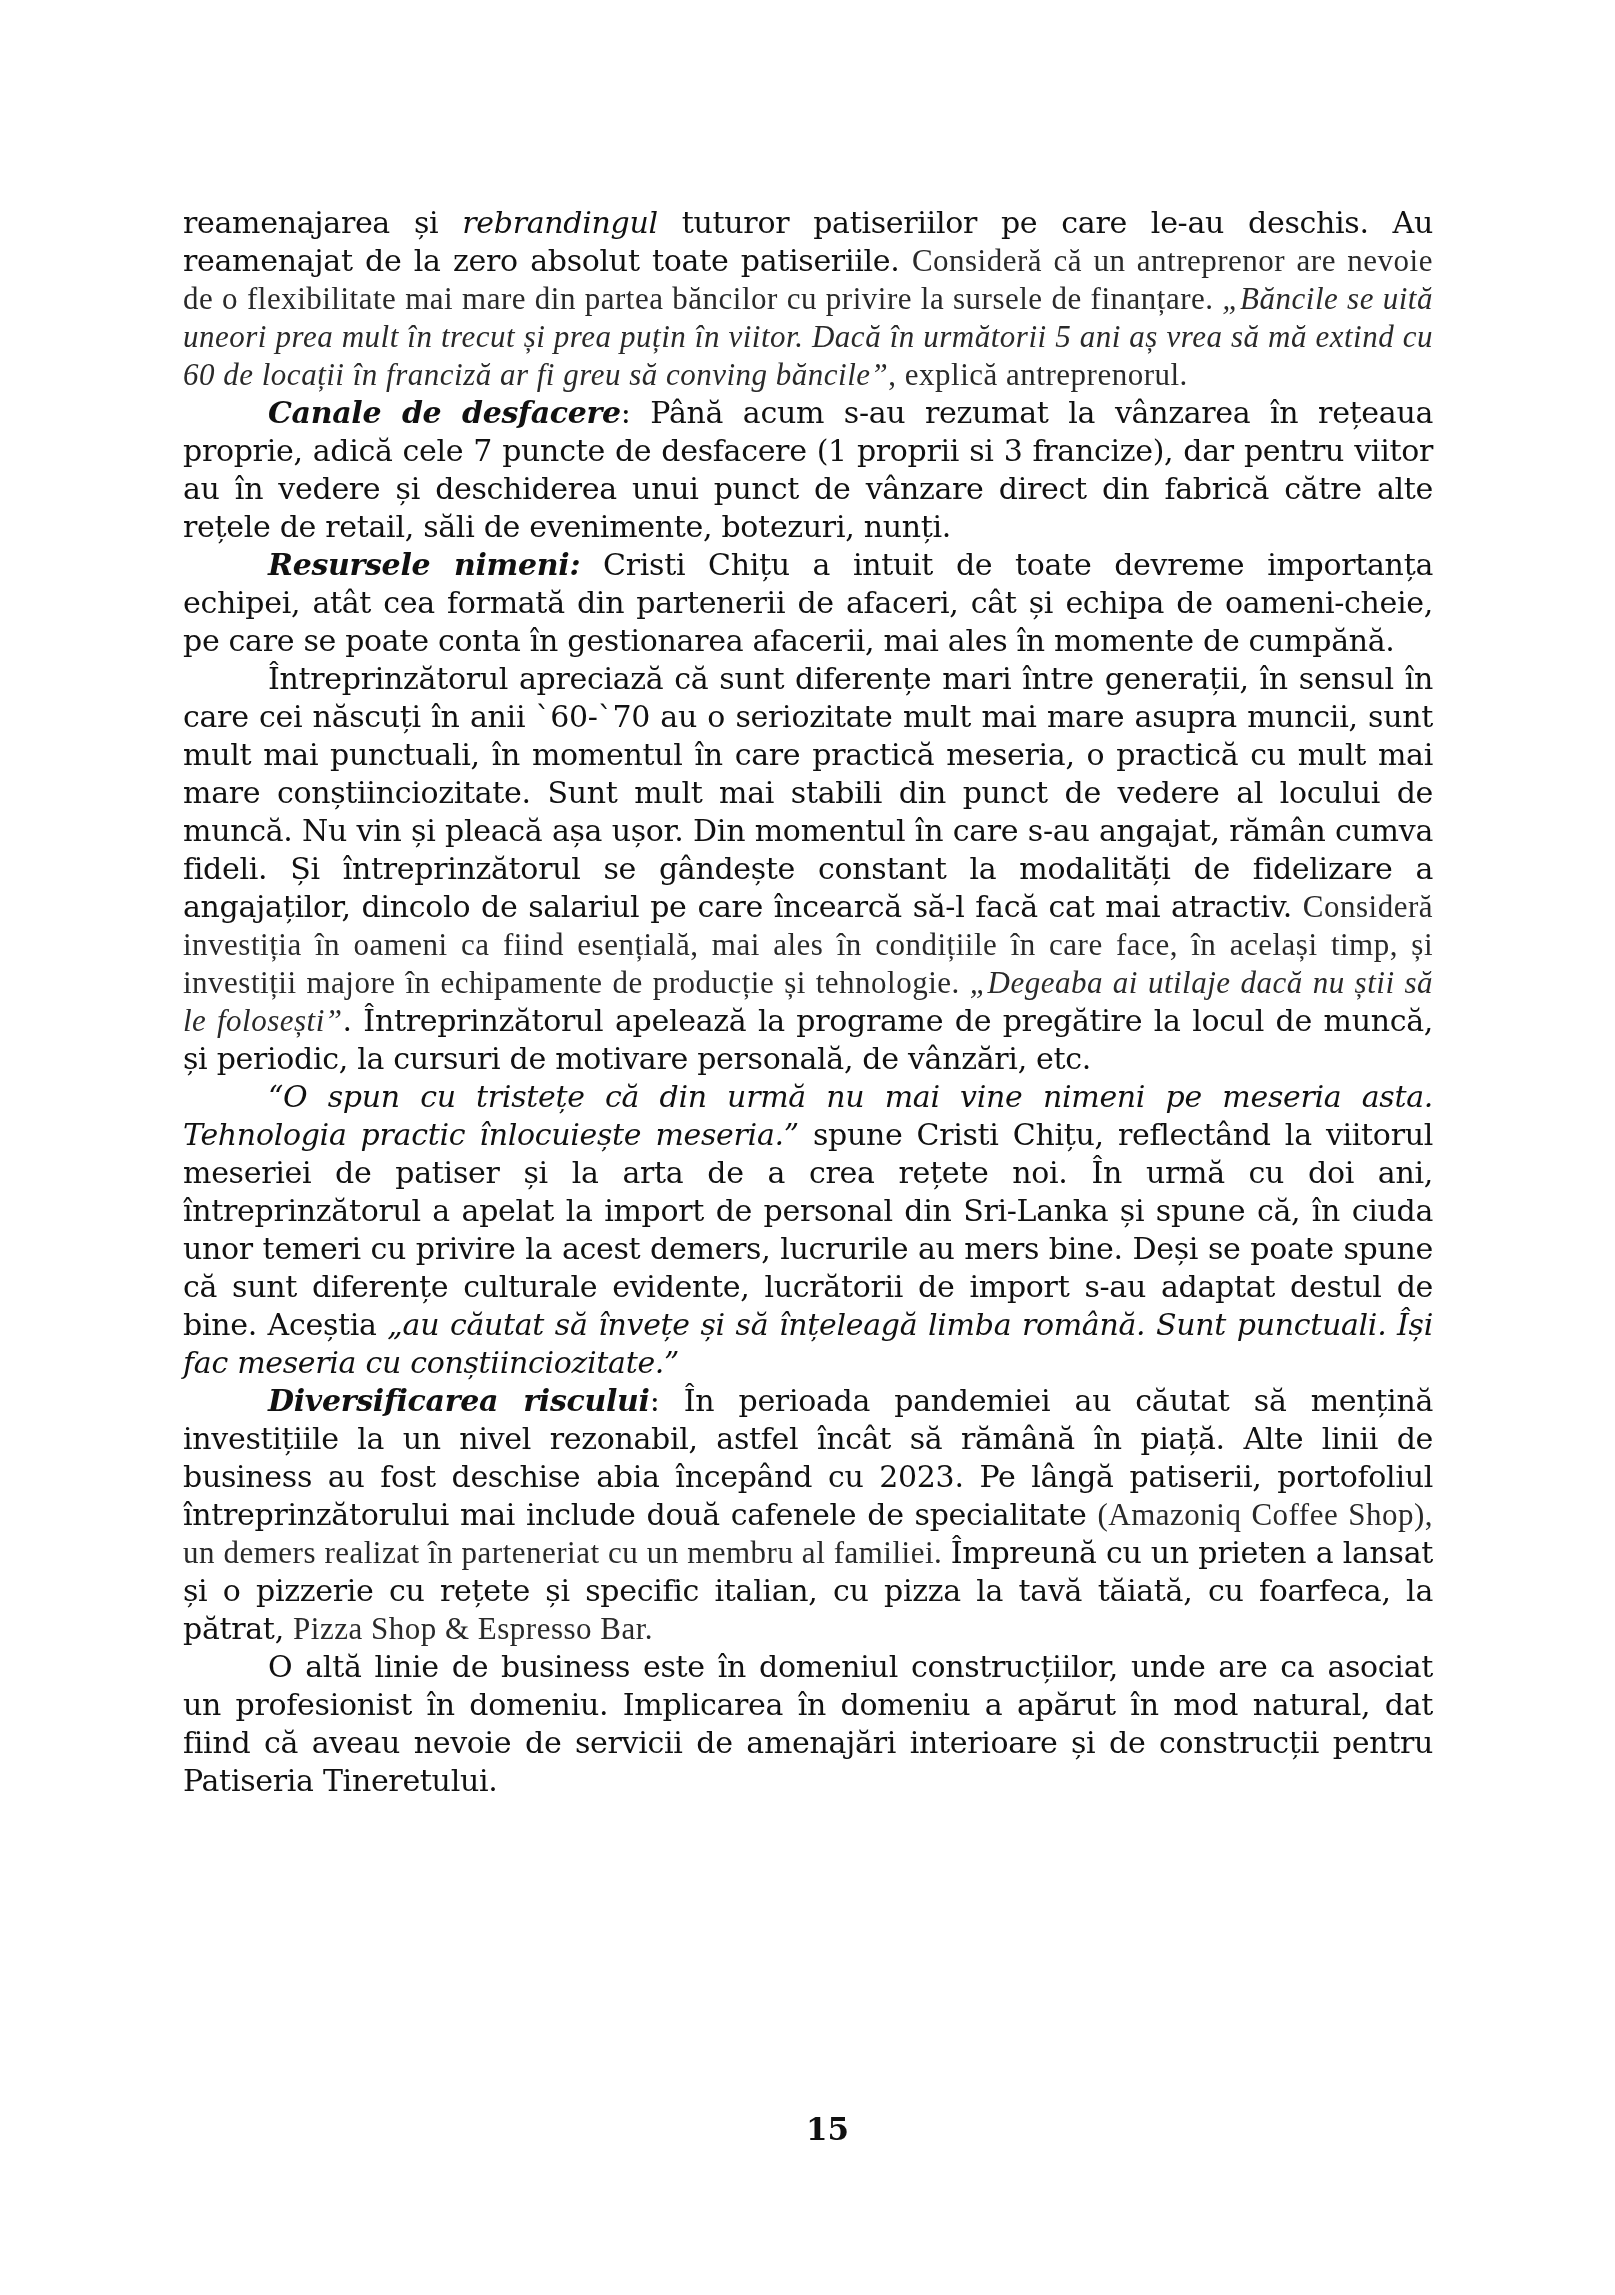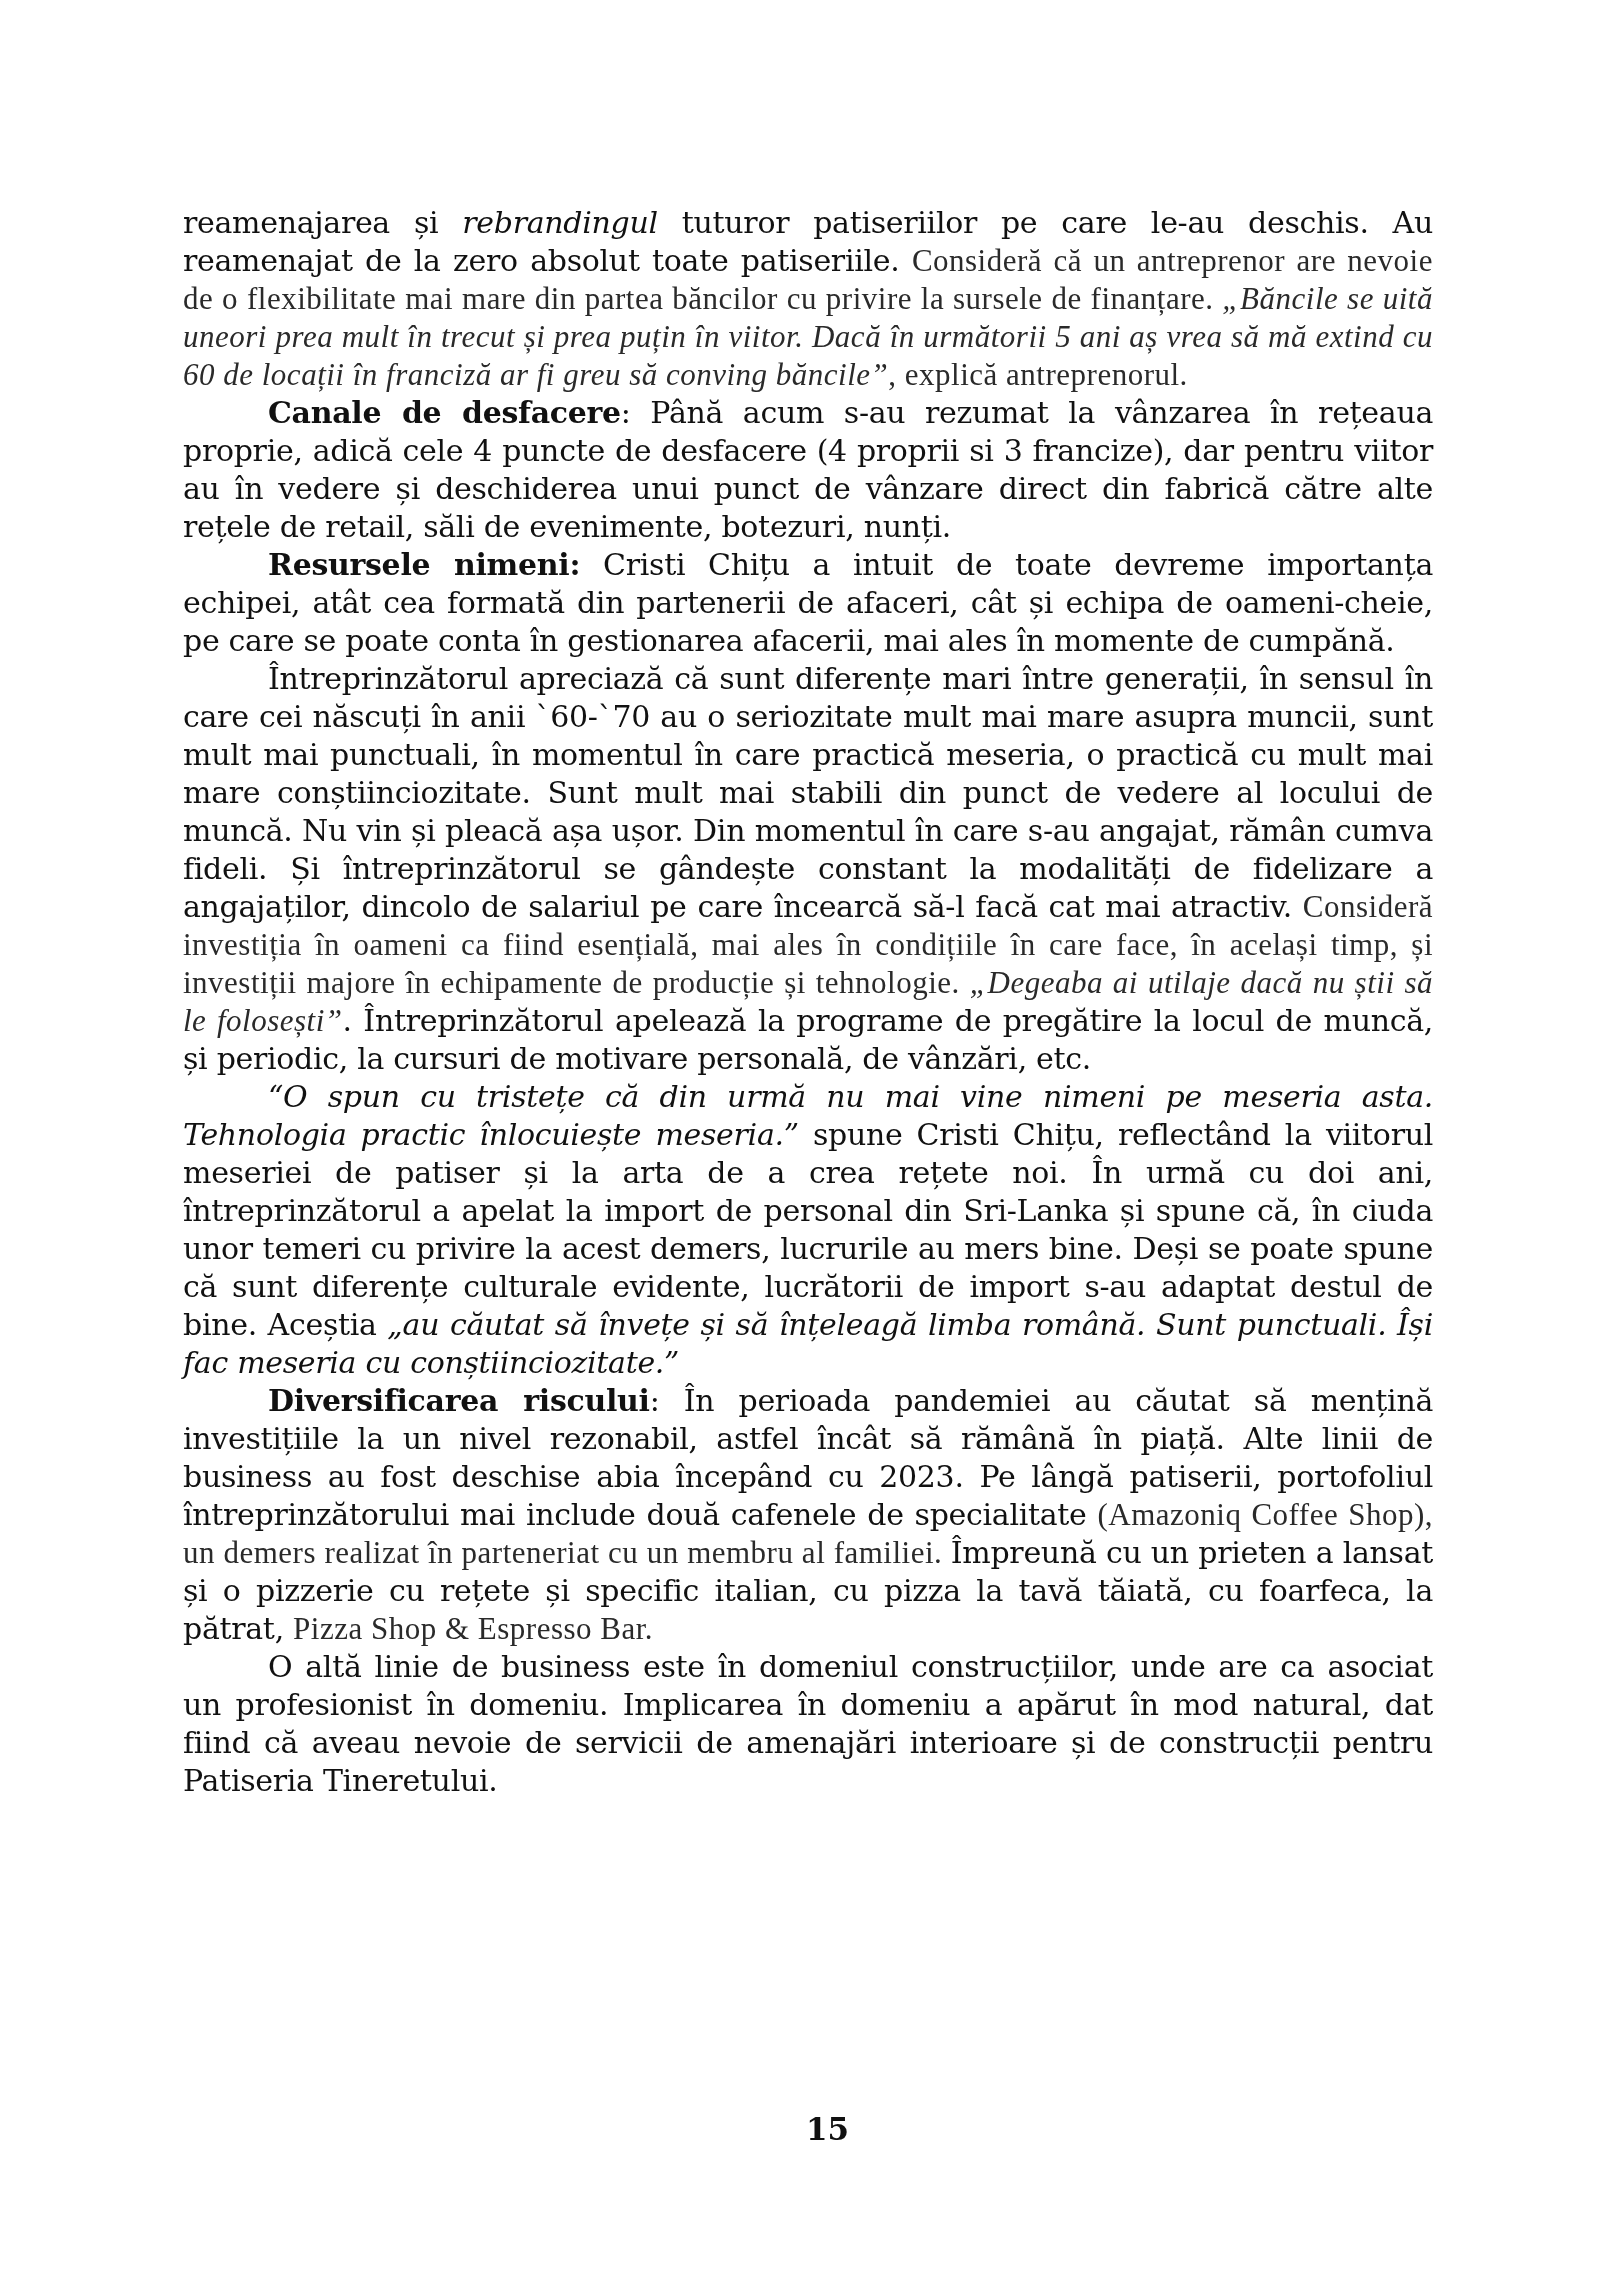--- a/index.html
+++ b/index.html
@@ -11,21 +11,21 @@
     width: 1250px;
     font-family: "DejaVu Serif", "Liberation Serif", serif;
     font-size: 30px;
     line-height: 38px;
     color: #111111;
     letter-spacing: -0.3px;
   }
   .para { margin: 0; text-align: justify; text-indent: 0; }
   .para.indent { text-indent: 85px; }
   .i { font-style: italic; }
-  .bi { font-weight: bold; }
+  .bi { font-weight: bold; font-style: italic; }
   .light { color: #2a2a2a; font-family: "Liberation Serif", "DejaVu Serif", serif; font-size: 31px; letter-spacing: 0.5px; }
   .light.i { font-style: italic; }
   .page-number {
     position: absolute;
     left: 0; width: 1615px;
     top: 2111px;
     text-align: center;
     font-family: "DejaVu Serif", serif;
     font-weight: bold;
     font-size: 31px;
@@ -36,21 +36,21 @@
 </head>
 <body>
 
 <div class="page">
 
   <p class="para">
     <span>reamenajarea și </span><span class="i">rebrandingul</span><span> tuturor patiseriilor pe care le-au deschis. Au reamenajat de la zero absolut toate patiseriile. </span><span class="light">Consideră că un antreprenor are nevoie de o flexibilitate mai mare din partea băncilor cu privire la sursele de finanțare. </span><span class="light i">„Băncile se uită uneori prea mult în trecut și prea puțin în viitor. Dacă în următorii 5 ani aș vrea să mă extind cu 60 de locații în franciză ar fi greu să conving băncile”</span><span class="light">, explică antreprenorul.</span>
   </p>
 
   <p class="para indent">
-    <span class="bi">Canale de desfacere</span><span>: Până acum s-au rezumat la vânzarea în rețeaua proprie, adică cele 4 puncte de desfacere (4 proprii si 3 francize), dar pentru viitor au în vedere și deschiderea unui punct de vânzare direct din fabrică către alte rețele de retail, săli de evenimente, botezuri, nunți.</span>
+    <span class="bi">Canale de desfacere</span><span>: Până acum s-au rezumat la vânzarea în rețeaua proprie, adică cele 7 puncte de desfacere (1 proprii si 3 francize), dar pentru viitor au în vedere și deschiderea unui punct de vânzare direct din fabrică către alte rețele de retail, săli de evenimente, botezuri, nunți.</span>
   </p>
 
   <p class="para indent">
     <span class="bi">Resursele nimeni:</span><span> Cristi Chițu a intuit de toate devreme importanța echipei, atât cea formată din partenerii de afaceri, cât și echipa de oameni-cheie, pe care se poate conta în gestionarea afacerii, mai ales în momente de cumpănă.</span>
   </p>
 
   <p class="para indent">
     <span>Întreprinzătorul apreciază că sunt diferențe mari între generații, în sensul în care cei născuți în anii `60-`70 au o seriozitate mult mai mare asupra muncii, sunt mult mai punctuali, în momentul în care practică meseria, o practică cu mult mai mare conștiinciozitate. Sunt mult mai stabili din punct de vedere al locului de muncă. Nu vin și pleacă așa ușor. Din momentul în care s-au angajat, rămân cumva fideli. Și întreprinzătorul se gândește constant la modalități de fidelizare a angajaților, dincolo de salariul pe care încearcă să-l facă cat mai atractiv. </span><span class="light">Consideră investiția în oameni ca fiind esențială, mai ales în condițiile în care face, în același timp, și investiții majore în echipamente de producție și tehnologie. </span><span class="light i">„Degeaba ai utilaje dacă nu știi să le folosești”</span><span>. Întreprinzătorul apelează la programe de pregătire la locul de muncă, și periodic, la cursuri de motivare personală, de vânzări, etc.</span>
   </p>
 

